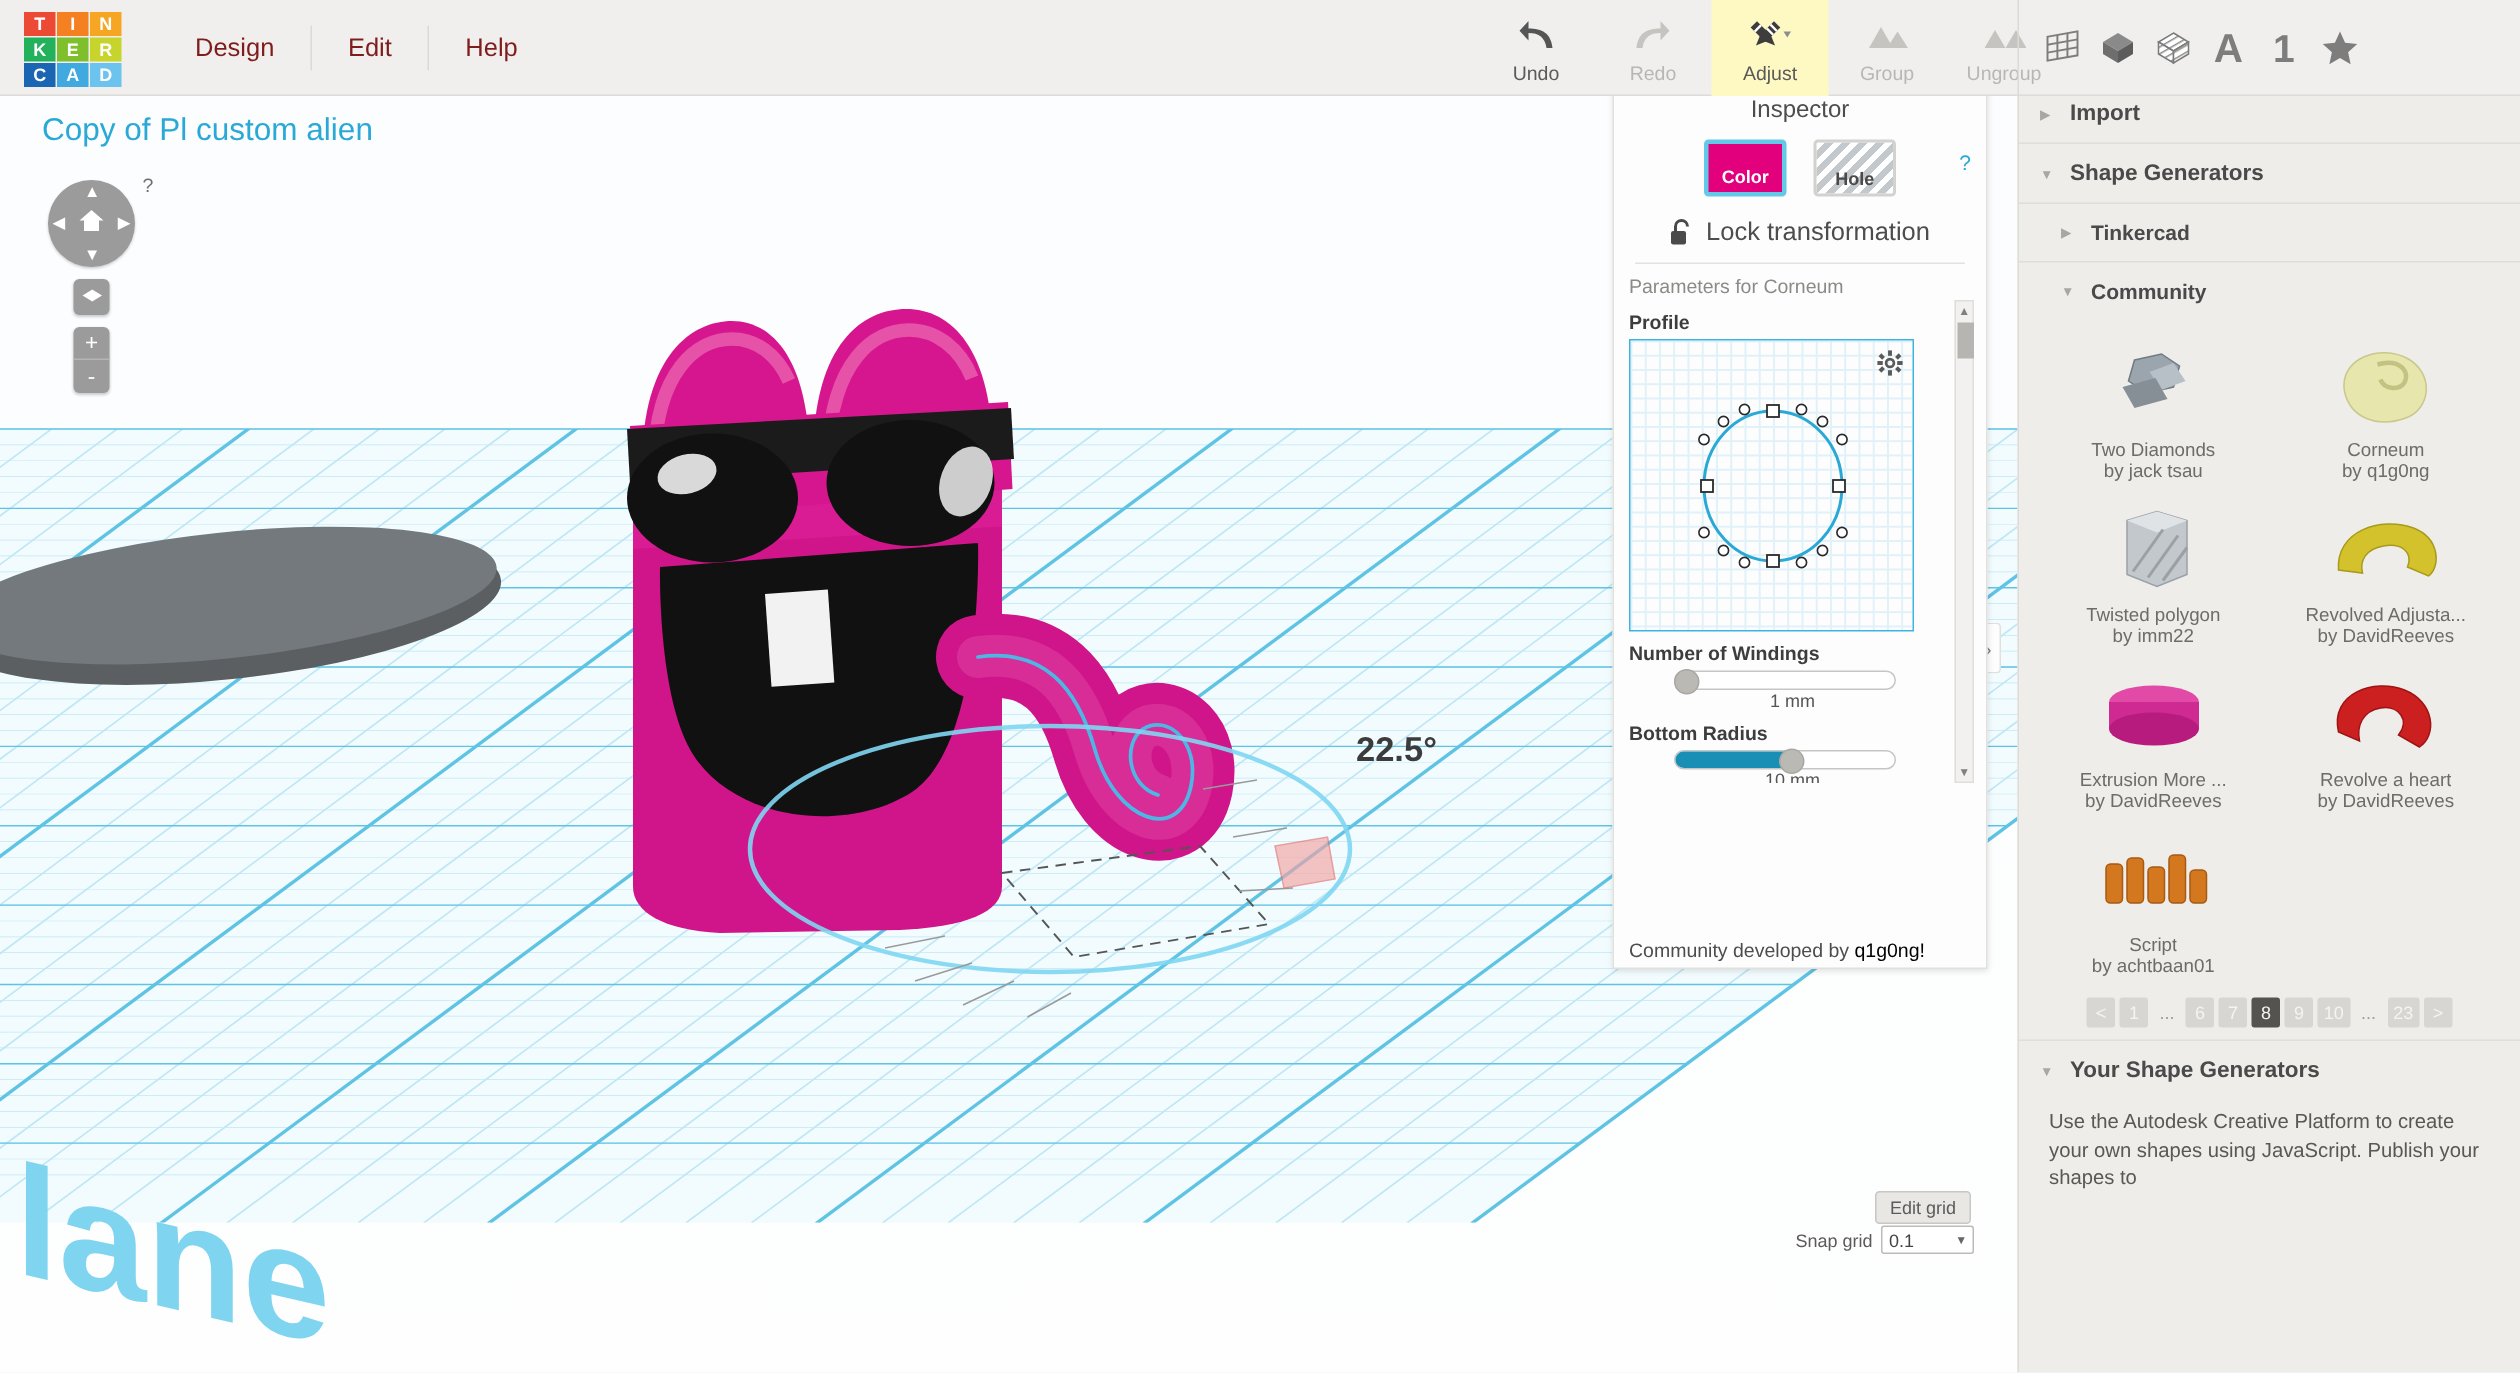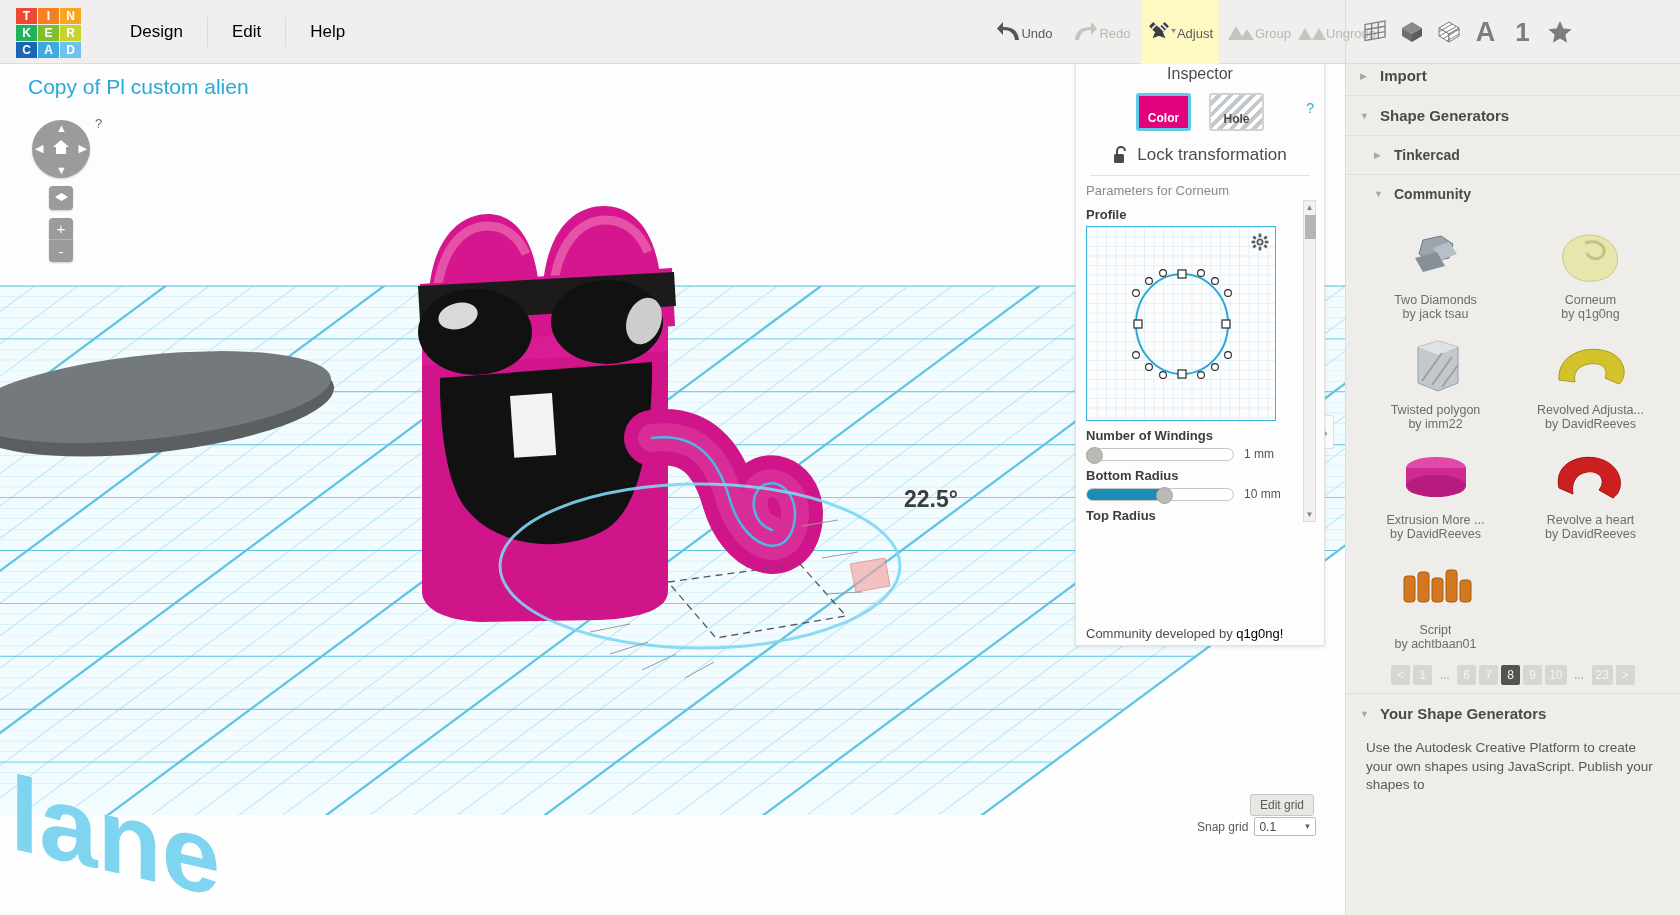--- a/index.html
+++ b/index.html
@@ -17,27 +17,27 @@
     position: absolute; left: 0; top: 0; width: 1680px; height: 64px;
     background: #f0efed; border-bottom: 1px solid #dedcd8;
     display: flex; align-items: center; z-index: 40;
   }
   .logo { width: 66px; height: 48px; margin-left: 16px; display: grid;
     grid-template-columns: repeat(3, 21px); grid-template-rows: repeat(3, 16px);
     gap: 1px; }
   .logo div { color: #fff; font-weight: bold; font-size: 12px; line-height: 16px;
     text-align: center; font-family: "Liberation Sans", sans-serif; }
   .menu { display: flex; align-items: center; height: 64px; margin-left: 24px; }
-  .menu-item { font-size: 17px; color: #000000; padding: 0 24px; height: 30px;
+  .menu-item { font-size: 17px; color: #7f1d1d; padding: 0 24px; height: 30px;
     line-height: 30px; border-right: 1px solid #dcdad6; cursor: pointer; }
   .menu-item:last-child { border-right: none; }
 
   .tools { position: absolute; left: 985px; top: 0; height: 64px; display: flex;
     align-items: flex-start; }
-  .tool { width: 78px; height: 64px; display: flex; flex-direction: row;
+  .tool { width: 78px; height: 64px; display: flex; flex-direction: column;
     align-items: center; justify-content: center; cursor: pointer; position: relative; }
   .tool .ticon { height: 30px; display: flex; align-items: center; justify-content: center; }
   .tool .tlabel { font-size: 13px; color: #5a5a5a; margin-top: 2px; }
   .tool.disabled .tlabel { color: #b9b7b3; }
   .tool.active { background: #fef9c3; }
 
   .righticons { position: absolute; left: 1345px; top: 0; height: 64px;
     display: flex; align-items: center; border-left: 1px solid #dcdad6; padding-left: 10px; }
   .ricon { width: 37px; height: 46px; display: flex; align-items: center;
     justify-content: center; cursor: pointer; color: #7d7d7d; }
@@ -113,21 +113,21 @@
   .psb-thumb { position: absolute; left: 1px; top: 14px; width: 11px; height: 24px;
     background: #b7b5b1; }
   .param-inner { width: 208px; }
   .p-label { font-size: 13px; font-weight: bold; color: #3d3d3d; margin: 7px 0 4px; }
   .profile-box { width: 190px; height: 195px; border: 1px solid #3fb4e0;
     background-image:
       linear-gradient(to right, #dff1f9 1px, transparent 1px),
       linear-gradient(to bottom, #dff1f9 1px, transparent 1px);
     background-size: 9.5px 9.5px; position: relative; }
   .profile-gear { position: absolute; right: 6px; top: 6px; cursor: pointer; }
-  .slider-row { display: flex; align-items: center; }
+  .slider-row { display: flex; align-items: center; flex-direction: column; }
   .slider { width: 148px; height: 13px; border: 1px solid #c8c6c2; border-radius: 7px;
     background: #fff; position: relative; cursor: pointer; }
   .slider .fill { position: absolute; left: 0; top: 0; bottom: 0; background: #1a8fb5;
     border-radius: 7px 0 0 7px; }
   .slider .knob { position: absolute; top: -2px; width: 17px; height: 17px;
     border-radius: 50%; background: #bbb9b4; border: 1px solid #a9a7a3; }
   .slider-val { font-size: 12px; color: #555; margin-left: 10px; white-space: nowrap; }
 
   .ratings { position: absolute; left: 0; right: 0; top: 495px; padding: 0 10px; }
   .rat-divider { height: 1px; background: #e4e2de; margin-bottom: 8px; }

